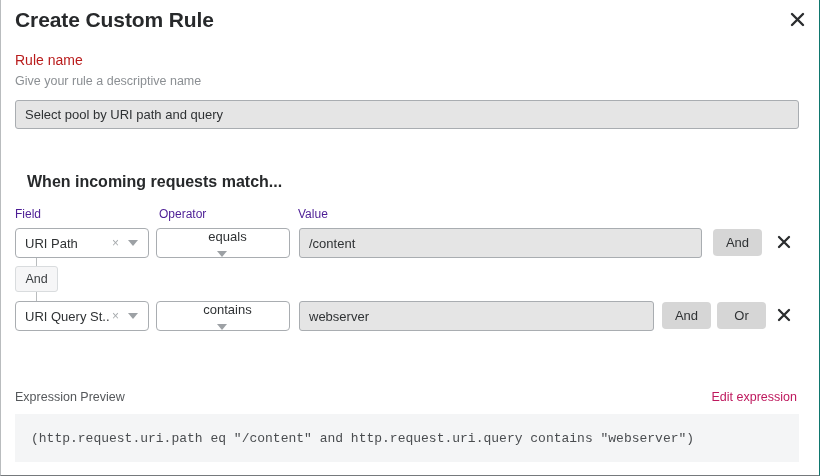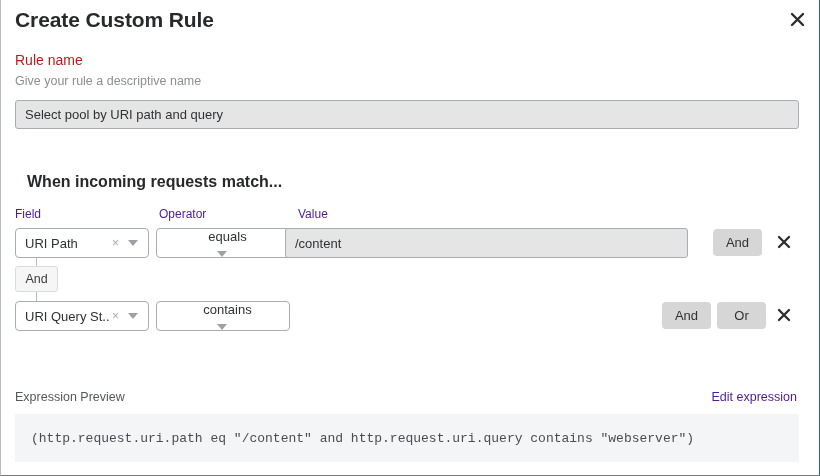--- a/index.html
+++ b/index.html
@@ -145,21 +145,21 @@
     border-left: 5px solid transparent;
     border-right: 5px solid transparent;
     border-top: 6px solid #9da1a5;
     margin: 0 10px 0 7px;
   }
 
   .field-select    { left: 14px;  width: 134px; }
   .operator-select { left: 155px; width: 134px; flex-direction: column; }
 
   .value-input { top: 0; height: 30px; }
-  #value-input-1 { left: 284px; width: 403px; }
+  #value-input-1 { left: 298px; width: 403px; }
   #value-input-2 { left: 298px; width: 355px; }
 
   .logic-btn {
     position: absolute;
     box-sizing: border-box;
     height: 27px;
     top: 1px;
     background: #d6d6d6;
     border: none;
     border-radius: 4px;
@@ -231,21 +231,21 @@
     left: 14px;
     top: 390px;
     font-size: 12.5px;
     color: #55585b;
   }
   #edit-expression-link {
     position: absolute;
     right: 22px;
     top: 390px;
     font-size: 12.5px;
-    color: #4c1d95;
+    color: #be185d;
     text-decoration: none;
     cursor: pointer;
   }
   #expr-box {
     position: absolute;
     left: 14px;
     top: 414px;
     width: 784px;
     height: 48px;
     box-sizing: border-box;
@@ -313,20 +313,21 @@
   <div id="cond-row-2" class="cond-row">
     <div class="select-box field-select">
       <span class="sel-text">URI Query St...</span>
       <span class="clear-x">×</span>
       <span class="caret"></span>
     </div>
     <div class="select-box operator-select">
       <span class="sel-text">contains</span>
       <span class="caret"></span>
     </div>
+    <input id="value-input-2" class="text-input value-input" type="text" value="webserver" style="">
     <button id="row2-and" class="logic-btn">And</button>
     <button id="row2-or" class="logic-btn">Or</button>
     <button id="row2-delete" class="delete-btn">
       <span>
         <svg width="14" height="14" viewBox="0 0 14 14" aria-hidden="true">
           <path d="M2 2 L12 12 M12 2 L2 12" stroke="#2b2d2f" stroke-width="2.3" stroke-linecap="round"></path>
         </svg>
       </span>
     </button>
   </div>

